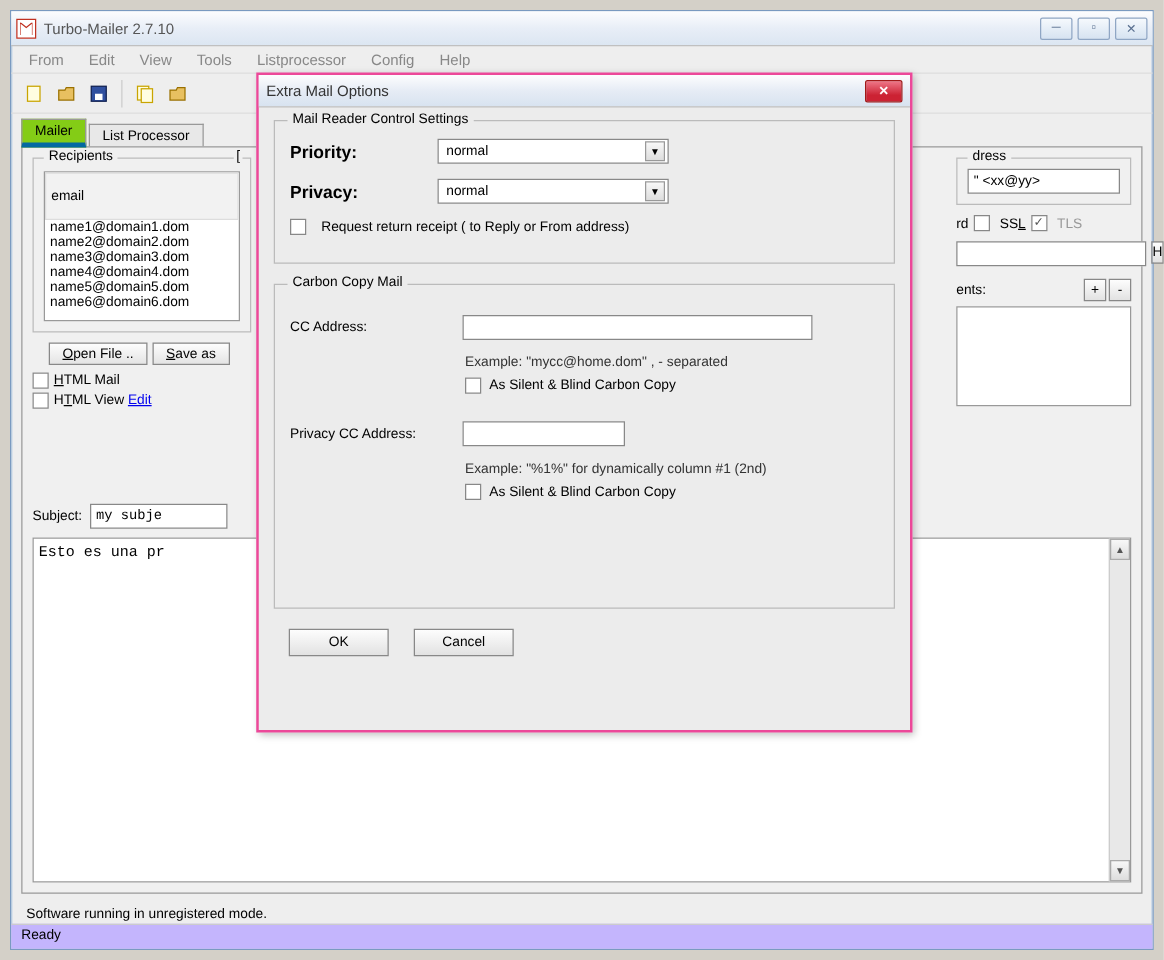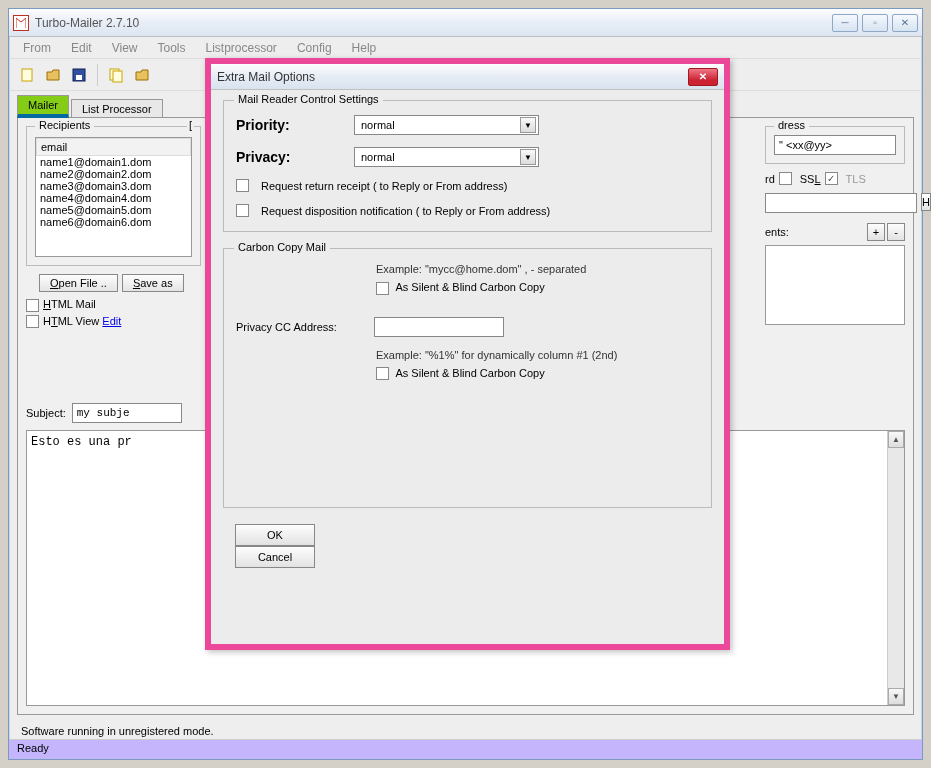--- a/index.html
+++ b/index.html
@@ -107,21 +107,21 @@
   font-size:11px;
 }
 .listbox {
   background:#fff; border: 1px solid #999;
   height: 120px; overflow:hidden;
   font-size: 11px;
 }
 .listbox-header {
   border-bottom:1px solid #ccc;
   background:#f2f2f2;
-  padding:2px 4px;
+  padding:12px 4px;
   border: 1px solid #ddd;
 }
 .listbox-item { padding:0px 4px; white-space:nowrap; }
 .btn {
   border:1px solid #888;
   background:linear-gradient(#fdfdfd,#e4e4e4);
   padding:2px 10px;
   font-size:11px;
   font-family:inherit;
   min-width:60px;
@@ -147,23 +147,23 @@
   background:#c4b5fd;
 }
 .footer-note {
   position:absolute; bottom:22px; left:12px;
   font-size:11px;
 }
 
 .dialog {
   position:absolute;
   left:205px; top:58px;
-  width:525px; height:592px;
+  width:525px; height:528px;
   background:#ececec;
-  border:6px solid #ec4899;
+  border:2px solid #ec4899;
   box-shadow: 2px 2px 6px rgba(0,0,0,0.25);
   z-index:100;
 }
 .dialog-titlebar {
   height:26px;
   background: linear-gradient(#fdfdfe, #e6ecf5 50%, #d8e3f0);
   border-bottom:1px solid #c0c0c0;
   display:flex;align-items:center;
   padding:0 6px;
   font-size:12px;
@@ -215,21 +215,21 @@
 }
 .select-arrow {
   width:16px;height:16px;
   border:1px solid #999;
   background:linear-gradient(#f8f8f8,#ddd);
   display:flex;align-items:center;justify-content:center;
   font-size:8px;
 }
 .hint { font-size:11px; color:#333; margin-left:140px; margin-bottom:6px; }
 .hint2 { font-size:11px; color:#333; margin-left:140px; margin-bottom:6px; }
-.dlg-btns { display:flex; padding-left:12px;flex-direction:column; }
+.dlg-btns { display:flex; gap:20px; padding-left:12px; }
 .dlg-btn {
   border:1px solid #888;
   background:linear-gradient(#fdfdfd,#e2e2e2);
   width:80px; height:22px;
   font-size:11px;
   font-family:inherit;
 }
 .sm-btn {
   width:18px;height:18px;border:1px solid #888;
   background:linear-gradient(#fdfdfd,#e2e2e2);
@@ -409,28 +409,28 @@
         <div class="form-label">Privacy:</div>
         <div class="select">
           <span>normal</span>
           <div class="select-arrow">▼</div>
         </div>
       </div>
       <div class="form-row">
         <span class="chk"></span>
         <span class="label">Request return receipt  ( to Reply or From address)</span>
       </div>
-      <div class="form-row" style="margin-bottom:4px;">
-        <span class="chk"></span>
-        <span class="label">Request disposition notification  ( to Reply or From address)</span>
-      </div>
     </div>
 
     <div class="dlg-group" style="height:260px;">
       <div class="dlg-group-title">Carbon Copy Mail</div>
+      <div class="form-row" style="margin-top:10px;">
+        <div class="form-label-wide">CC Address:</div>
+        <input class="input-text" style="width: 280px;">
+      </div>
       <div class="hint">Example: "mycc@home.dom"    , - separated</div>
       <div style="margin-left:140px;margin-bottom:22px;">
         <span class="chk"></span>
         <span class="label">As Silent &amp; Blind Carbon Copy</span>
       </div>
       <div class="form-row">
         <div class="form-label-wide">Privacy CC Address:</div>
         <input class="input-text" style="width: 130px;">
       </div>
       <div class="hint2">Example: "%1%" for dynamically column #1 (2nd)</div>

